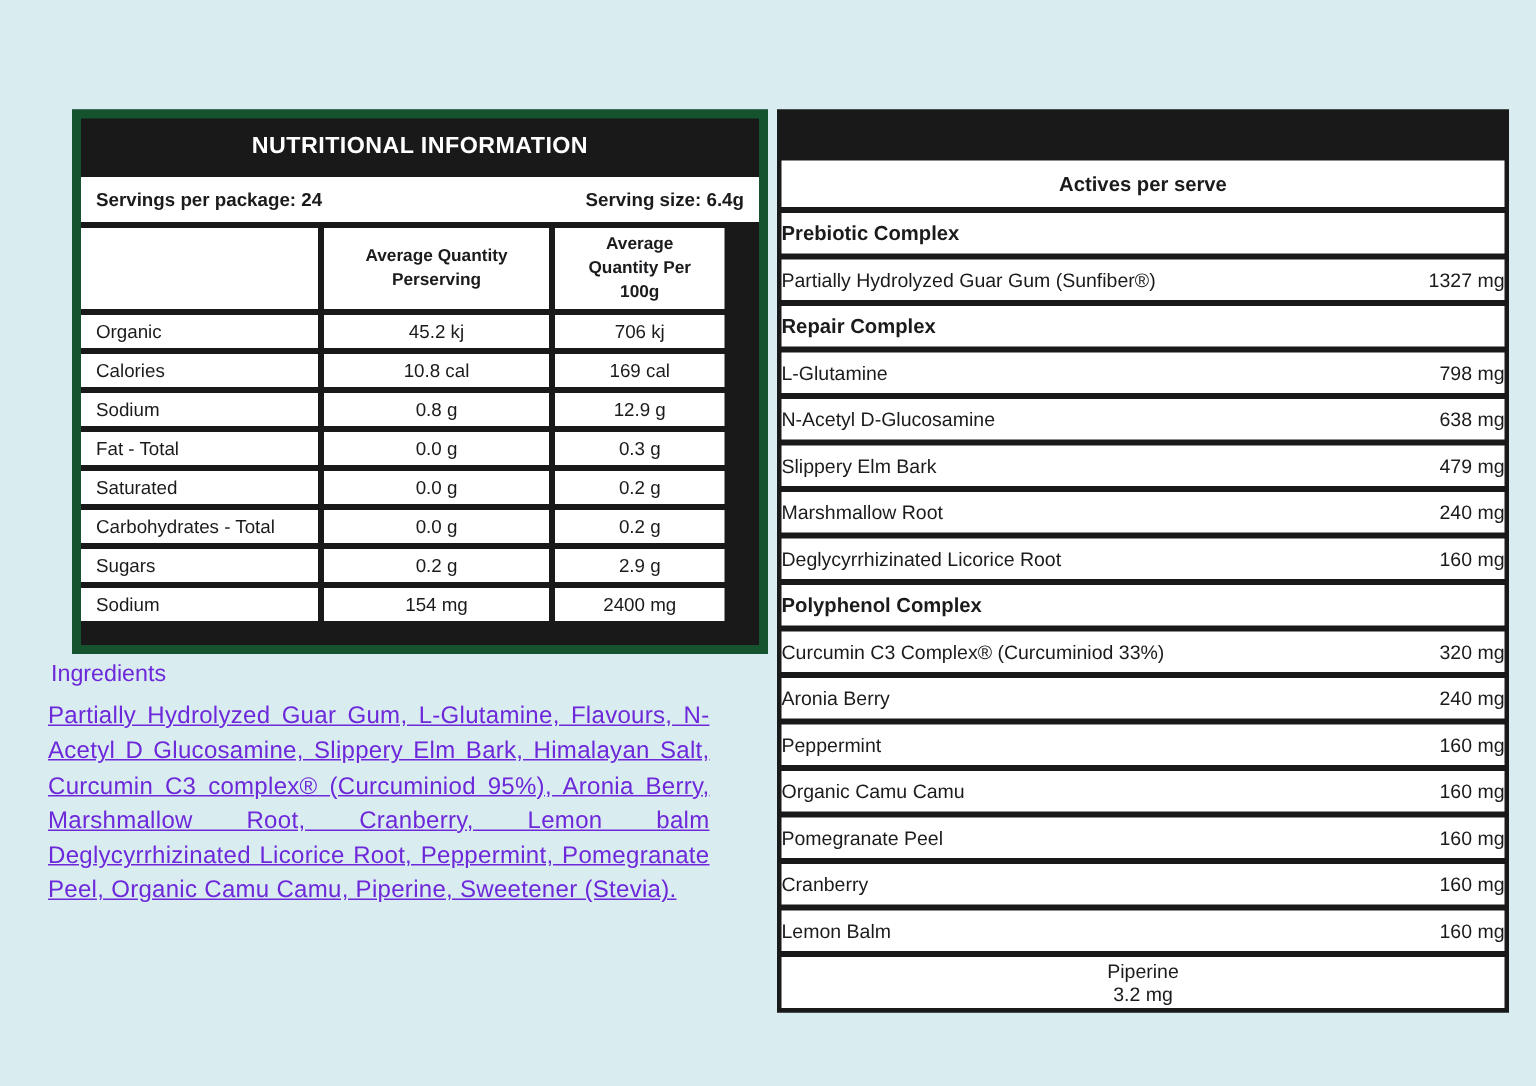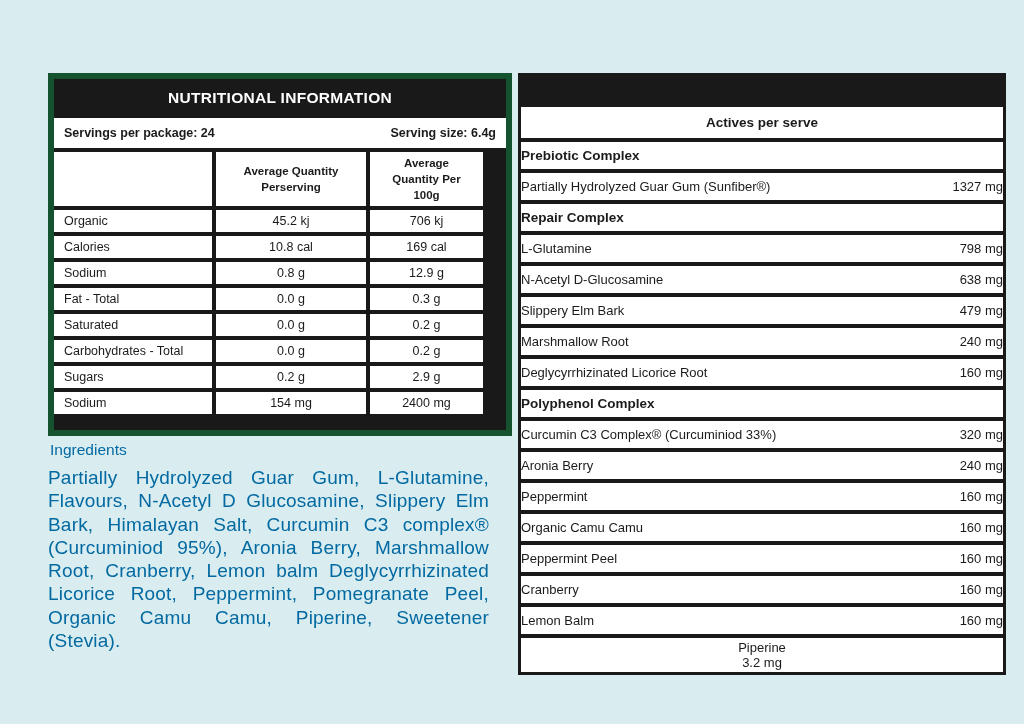--- a/index.html
+++ b/index.html
@@ -76,36 +76,37 @@
     min-height: 22px;
     display: flex;
     align-items: center;
   }
   .n-label { padding-left: 10px; justify-content: flex-start; }
   .n-val   { justify-content: center; }
 
   
   .ingredients {
     position: absolute;
-    left: 48px;
+    left: 32px;
     top: 441px;
     width: 441px;
-    color: #0369a1;
+    color: #6d28d9;
   }
   .ingredients-heading {
     font-size: 15.5px;
     font-weight: 400;
     margin: 0 0 7px 2px;
   }
   .ingredients-text {
-    font-size: 19px;
+    font-size: 16px;
     line-height: 23.3px;
     text-align: justify;
     letter-spacing: 0.2px;
     margin: 0;
+    text-decoration: underline;
   }
 
   
   .actives-panel {
     position: absolute;
     left: 518px;
     top: 73px;
     width: 488px;
     box-sizing: border-box;
     background: #191919;
@@ -272,21 +273,21 @@
     <span class="a-name">Peppermint</span>
     <span class="a-value">160 mg</span>
   </div>
 
   <div class="a-row">
     <span class="a-name">Organic Camu Camu</span>
     <span class="a-value">160 mg</span>
   </div>
 
   <div class="a-row">
-    <span class="a-name">Peppermint Peel</span>
+    <span class="a-name">Pomegranate Peel</span>
     <span class="a-value">160 mg</span>
   </div>
 
   <div class="a-row">
     <span class="a-name">Cranberry</span>
     <span class="a-value">160 mg</span>
   </div>
 
   <div class="a-row">
     <span class="a-name">Lemon Balm</span>

